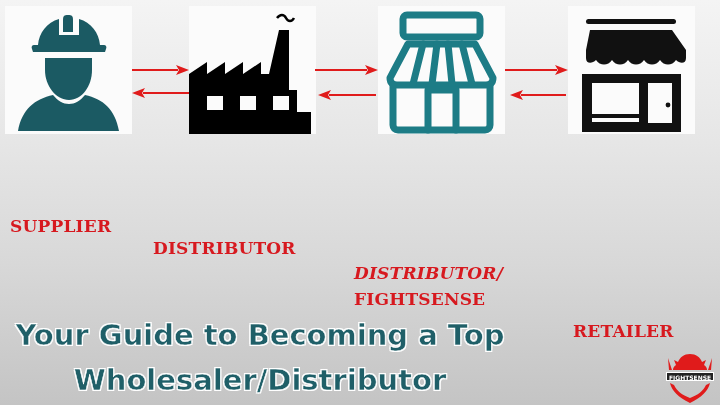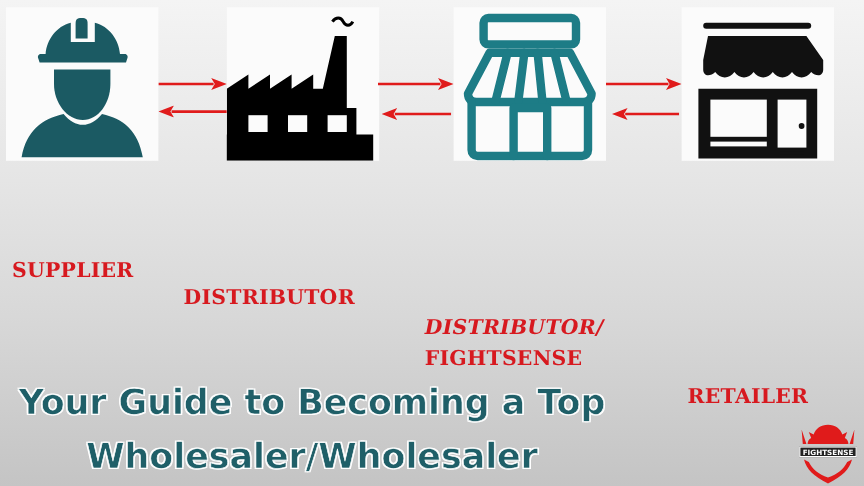--- a/index.html
+++ b/index.html
@@ -120,21 +120,21 @@
     </svg>
 </div>
 
 <div class="label" style="left:10px; top:215px;">SUPPLIER</div>
 <div class="label" style="left:153px; top:237px;">DISTRIBUTOR</div>
 <div class="label" style="left:354px; top:262px;font-style:italic;">DISTRIBUTOR/</div>
 <div class="label" style="left:354px; top:288px;">FIGHTSENSE</div>
 <div class="label" style="left:573px; top:320px;">RETAILER</div>
 
 <div class="title" style="top:317px;">Your Guide to Becoming a Top</div>
-<div class="title" style="top:362px;">Wholesaler/Wholesaler</div>
+<div class="title" style="top:362px;">Wholesaler/Distributor</div>
 
 <div class="logo">
   <svg viewBox="0 0 52 55" width="52" height="55">
     <g fill="#e01b1b">
       <path d="M26 4 c6 0 10 3 12 8 l4-2 -2 5 c2 1 3 3 3 5 h-34 c0-2 1-4 3-5 l-2-5 4 2 c2-5 6-8 12-8z"></path>
       <path d="M4 8 l4 12 -3 0z M48 8 l-4 12 3 0z"></path>
       <path d="M6 33 c2 8 8 14 20 20 c12-6 18-12 20-20 l-4 2 c-3 6-8 10-16 13 c-8-3-13-7-16-13z"></path>
     </g>
   </svg>
   <div class="logo-text">FIGHTSENSE</div>

